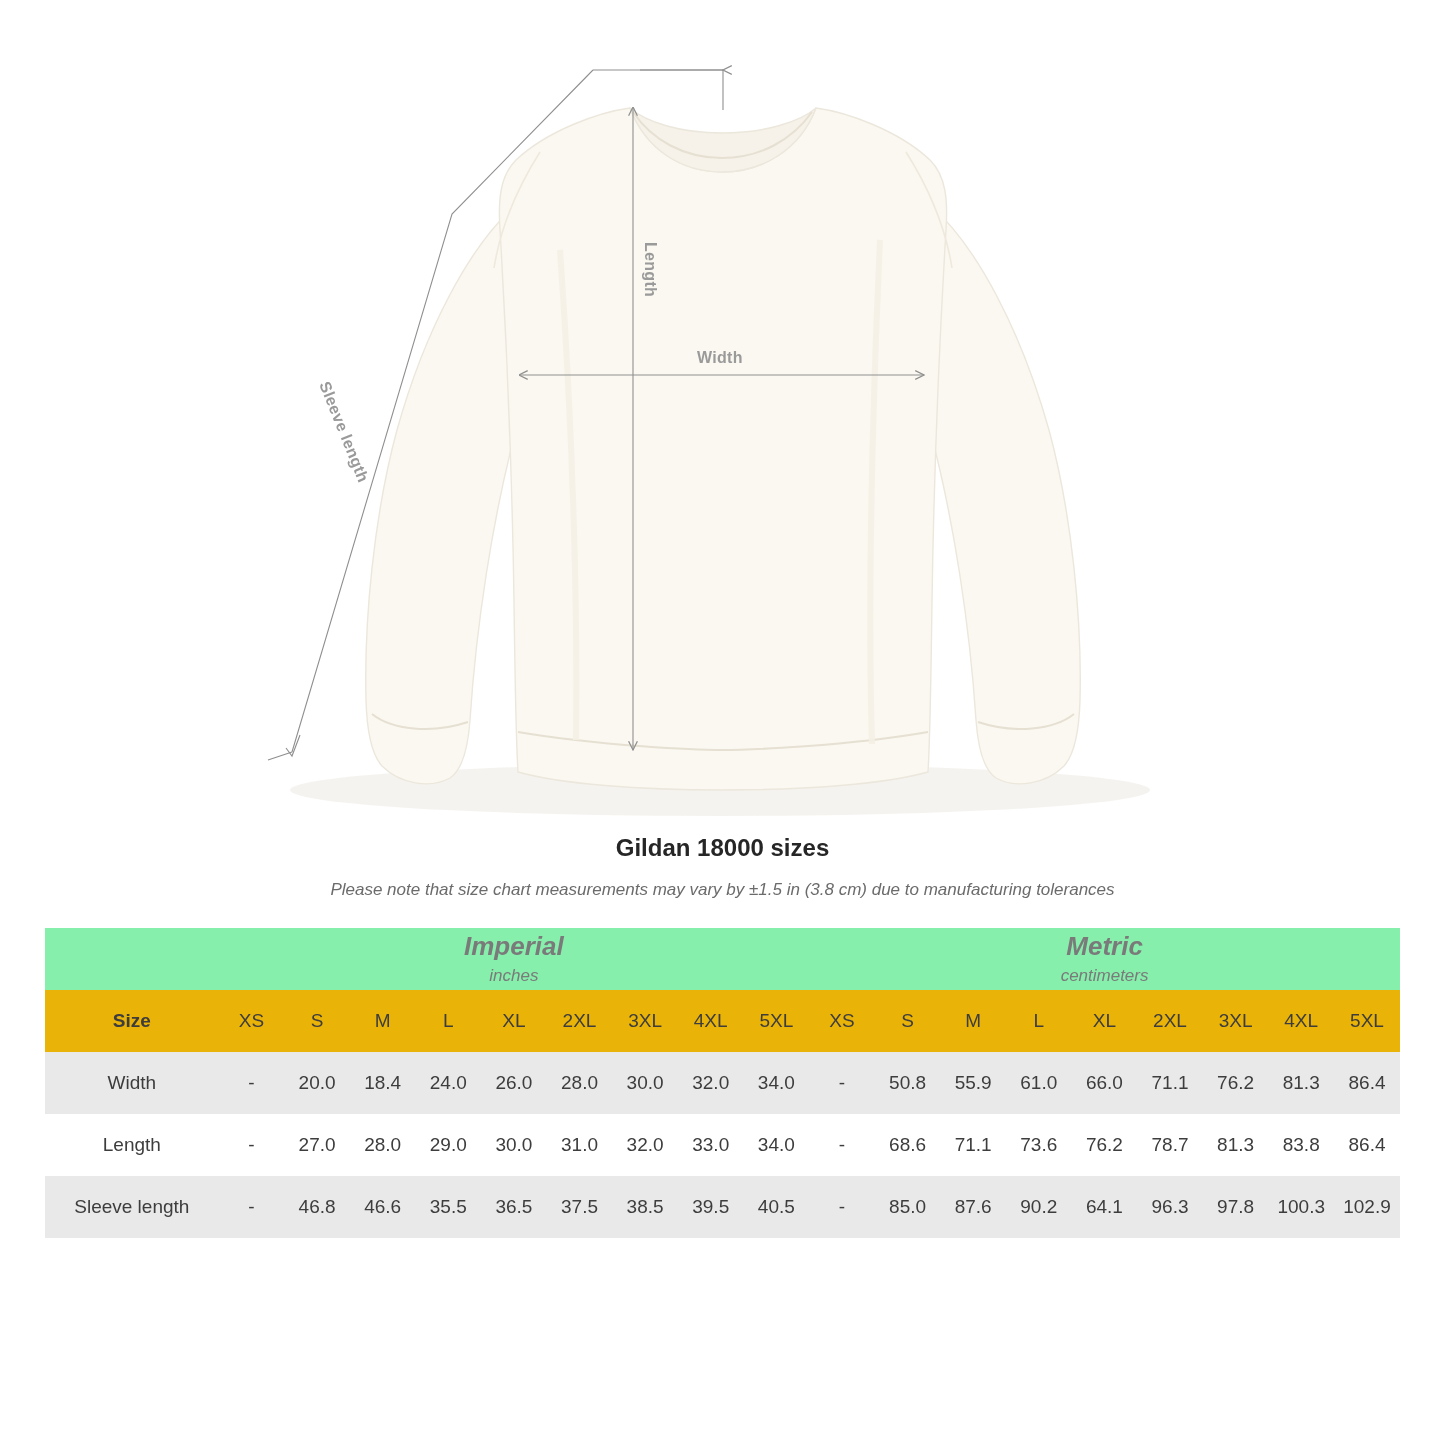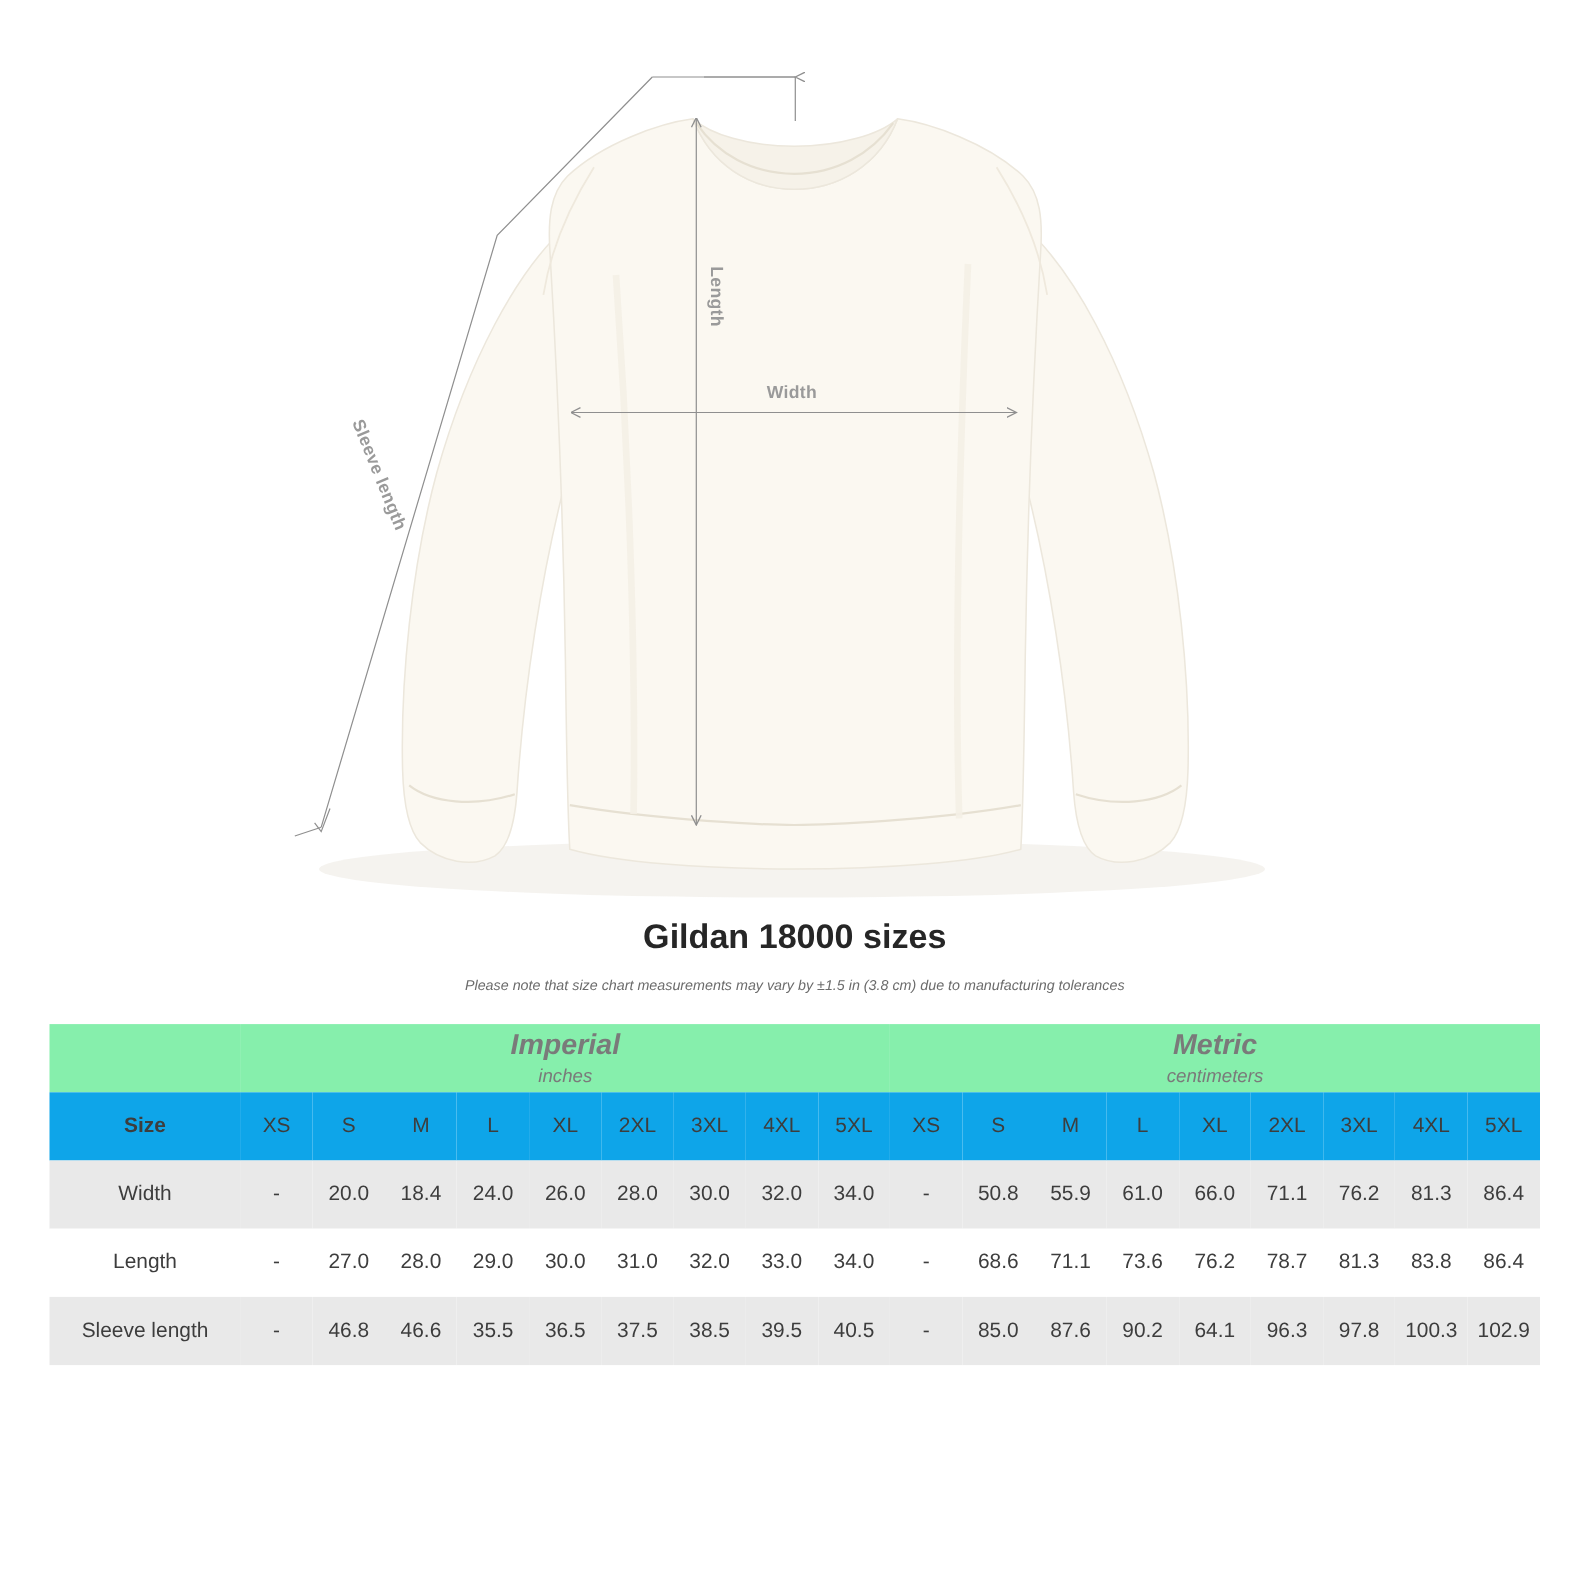--- a/index.html
+++ b/index.html
@@ -47,27 +47,27 @@
     transform: rotate(68deg);
     transform-origin: left top;
   }
 
   
   .title-block {
     text-align: center;
     margin-top: 4px;
   }
   .chart-title {
-    font-size: 31px;
+    font-size: 24px;
     font-weight: bold;
     color: #262626;
     margin: 0;
   }
   .chart-note {
-    font-size: 13px;
+    font-size: 17px;
     font-style: italic;
     color: #6b6b6b;
     margin-top: 18px;
   }
 
   
   .table-wrap {
     margin: 28px 45px 0 45px;
     width: 1355px;
   }
@@ -97,21 +97,21 @@
     color: #7a7a7a;
     line-height: 1.25;
   }
   .unit-sub {
     font-size: 17px;
     font-style: italic;
     color: #7a7a7a;
     line-height: 1.5;
   }
   .row-head td {
-    background: #0ea5e9;
+    background: #eab308;
     font-size: 19px;
     height: 76px;
   }
   .row-head td.size-col {
     font-weight: bold;
   }
   .band-gray td {
     background: #e9e9e9;
     height: 76px;
   }

